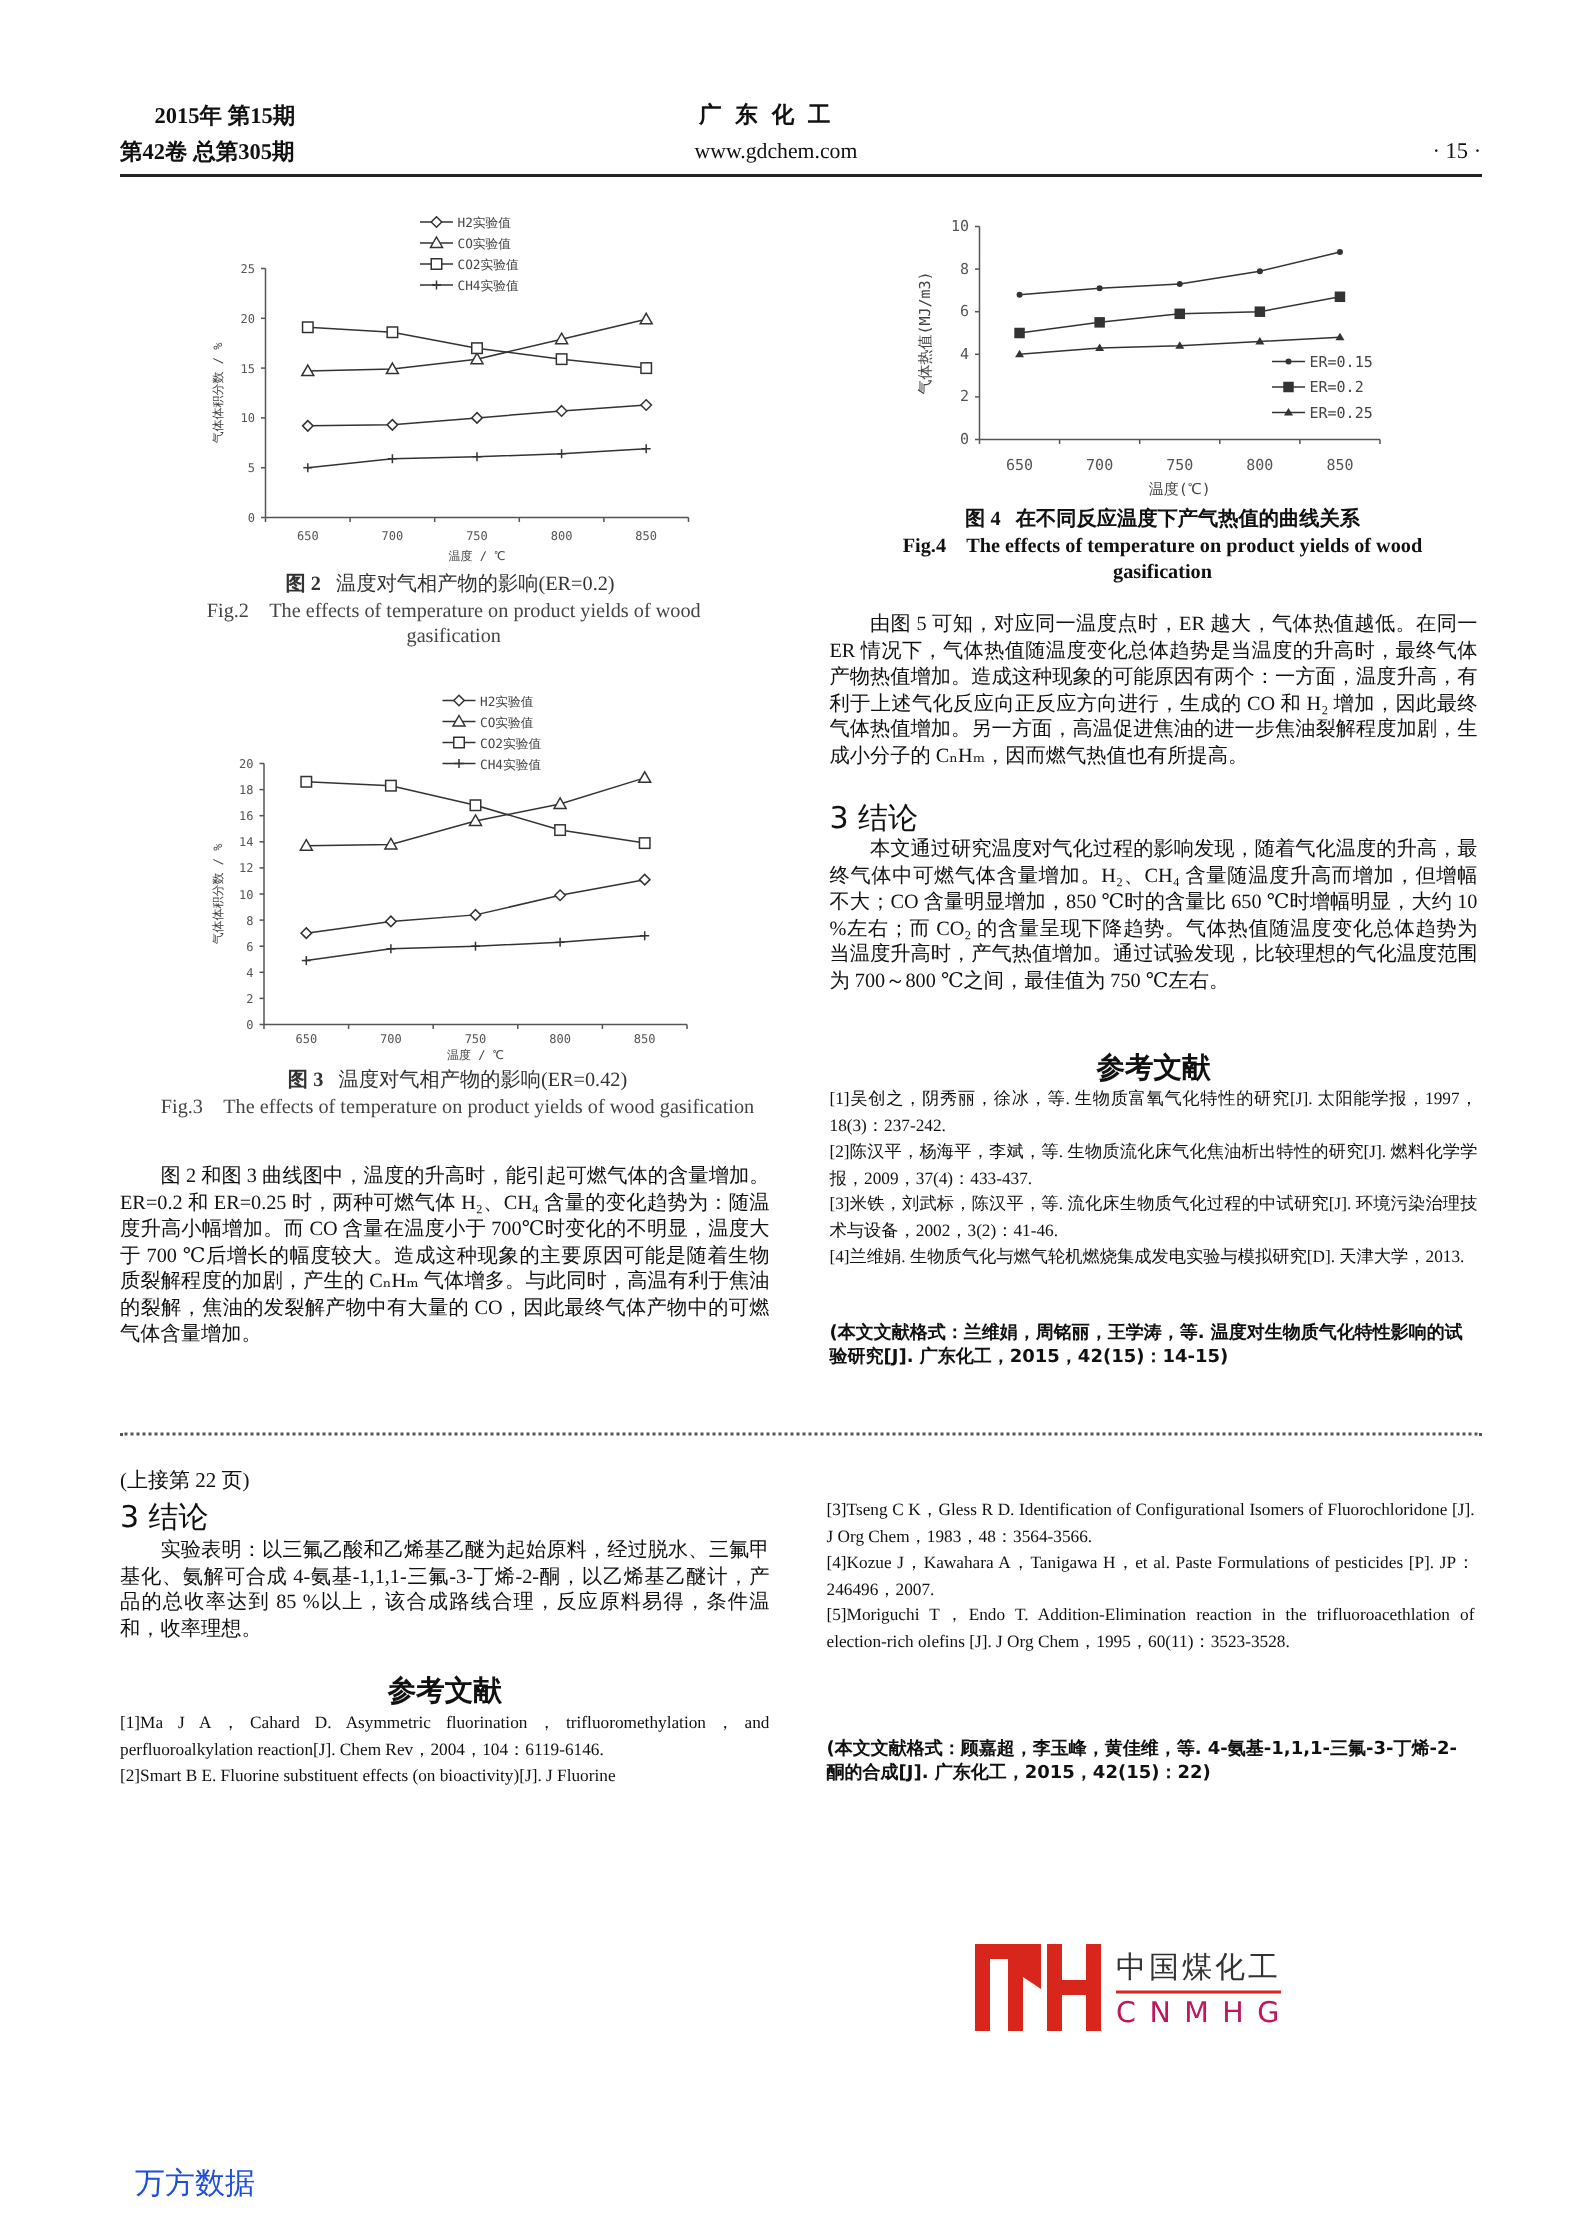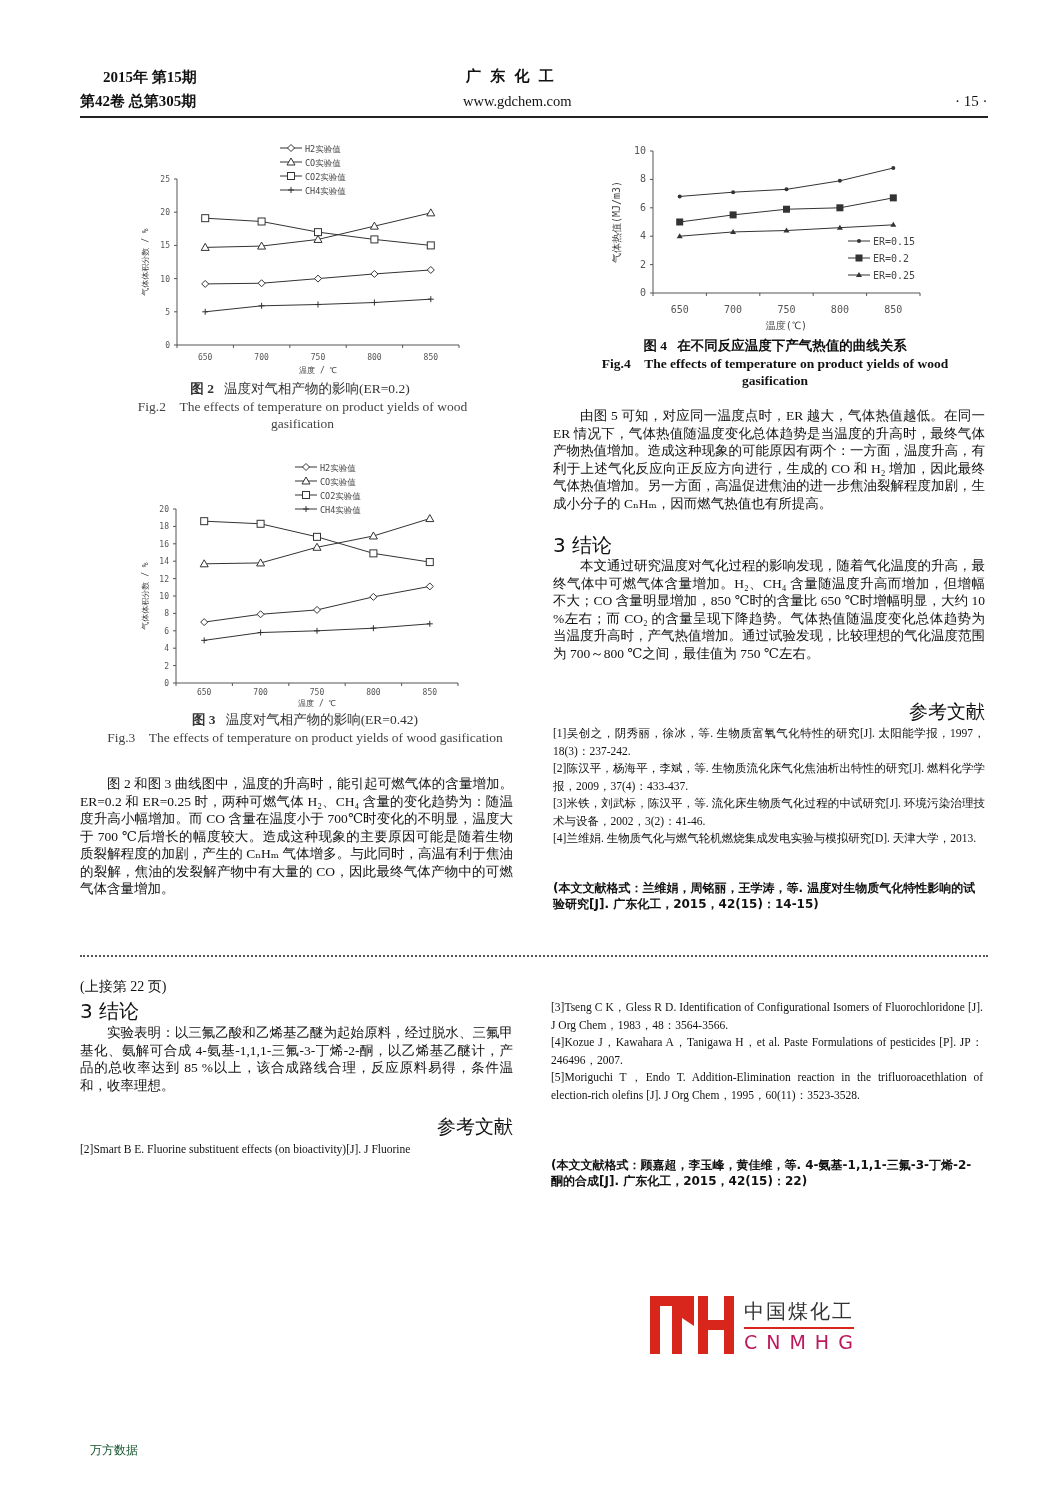--- a/index.html
+++ b/index.html
@@ -6,29 +6,29 @@
   body{width:1048px;height:1487px;position:relative;overflow:hidden;font-family:"Liberation Serif","DejaVu Serif",serif;color:#111;}
   .abs{position:absolute;}
   .hdr{font-weight:bold;font-size:15px;}
   .hdr-line{position:absolute;left:80px;width:908px;top:116px;height:2px;background:#222;}
   .caption-cn{font-size:13.5px;text-align:center;color:#333;}
   .caption-cn b{font-weight:bold;}
   .caption-en{font-size:13.5px;text-align:center;color:#444;line-height:17px;}
   .para{font-size:13.5px;line-height:17.5px;text-align:justify;color:#111;}
   .para p{margin:0;text-indent:2em;}
   .sec{font-family:"DejaVu Sans","Liberation Sans",sans-serif;font-weight:normal;font-size:20px;}
-  .ref-title{font-family:"DejaVu Sans","Liberation Sans",sans-serif;font-weight:normal;font-size:19px;text-align:right;}
+  .ref-title{font-family:"DejaVu Sans","Liberation Sans",sans-serif;font-weight:bold;font-size:19px;text-align:center;}
   .refs{font-size:11.5px;line-height:17.5px;color:#111;text-align:justify;}
   .refs div{margin:0;}
   .cite{font-family:"DejaVu Sans","Liberation Sans",sans-serif;font-weight:bold;font-size:12px;line-height:16px;}
   .dash-line{position:absolute;left:80px;width:908px;top:955px;height:0;border-top:2px dotted #555;}
   svg text{font-family:"DejaVu Sans Mono","Liberation Mono",monospace;}
   .logo-cn{font-family:"DejaVu Sans","Liberation Sans",sans-serif;font-size:20px;color:#333;letter-spacing:2px;}
   .logo-en{font-family:"DejaVu Sans","Liberation Sans",sans-serif;font-size:19px;color:#be185d;letter-spacing:9px;}
-  .wf{font-family:"DejaVu Sans","Liberation Sans",sans-serif;font-size:12px;color:#14532d;}
+  .wf{font-family:"DejaVu Sans","Liberation Sans",sans-serif;font-size:20px;color:#1d4ed8;}
 </style>
 </head>
 <body>
 
 <div class="abs hdr" style="left:103px;top:68px;">2015年 第15期</div>
 <div class="abs hdr" style="left:80px;top:92px;">第42卷 总第305期</div>
 <div class="abs hdr" style="left:466px;top:67px;font-family:'DejaVu Sans',sans-serif;letter-spacing:2px;">广 东 化 工</div>
 <div class="abs" style="left:463px;top:93px;font-size:14.5px;">www.gdchem.com</div>
 <div class="abs" style="left:955px;top:93px;font-size:15px;">· 15 ·</div>
 <div class="hdr-line"></div>
@@ -310,20 +310,21 @@
 
 <div class="dash-line"></div>
 
 <div class="abs" style="left:80px;top:978px;font-size:14px;">(上接第 22 页)</div>
 <div class="abs sec" style="left:80px;top:998px;">3  结论</div>
 <div class="abs para" style="left:80px;top:1024px;width:433px;">
   <p>实验表明：以三氟乙酸和乙烯基乙醚为起始原料，经过脱水、三氟甲基化、氨解可合成 4-氨基-1,1,1-三氟-3-丁烯-2-酮，以乙烯基乙醚计，产品的总收率达到 85 %以上，该合成路线合理，反应原料易得，条件温和，收率理想。</p>
 </div>
 <div class="abs ref-title" style="left:80px;top:1114px;width:433px;">参考文献</div>
 <div class="abs refs" style="left:80px;top:1141px;width:433px;">
+  <div>[1]Ma J A，Cahard D. Asymmetric fluorination，trifluoromethylation，and perfluoroalkylation reaction[J]. Chem Rev，2004，104：6119-6146.</div>
   <div>[2]Smart B E. Fluorine substituent effects (on bioactivity)[J]. J Fluorine</div>
 </div>
 <div class="abs refs" style="left:551px;top:999px;width:432px;">
   <div>[3]Tseng C K，Gless R D. Identification of Configurational Isomers of Fluorochloridone [J]. J Org Chem，1983，48：3564-3566.</div>
   <div>[4]Kozue J，Kawahara A，Tanigawa H，et al. Paste Formulations of pesticides [P]. JP：246496，2007.</div>
   <div>[5]Moriguchi T，Endo T. Addition-Elimination reaction in the trifluoroacethlation of election-rich olefins [J]. J Org Chem，1995，60(11)：3523-3528.</div>
 </div>
 <div class="abs cite" style="left:551px;top:1157px;width:432px;">(本文文献格式：顾嘉超，李玉峰，黄佳维，等. 4-氨基-1,1,1-三氟-3-丁烯-2-酮的合成[J]. 广东化工，2015，42(15)：22)</div>
 
 <div class="abs" style="left:650px;top:1296px;">

